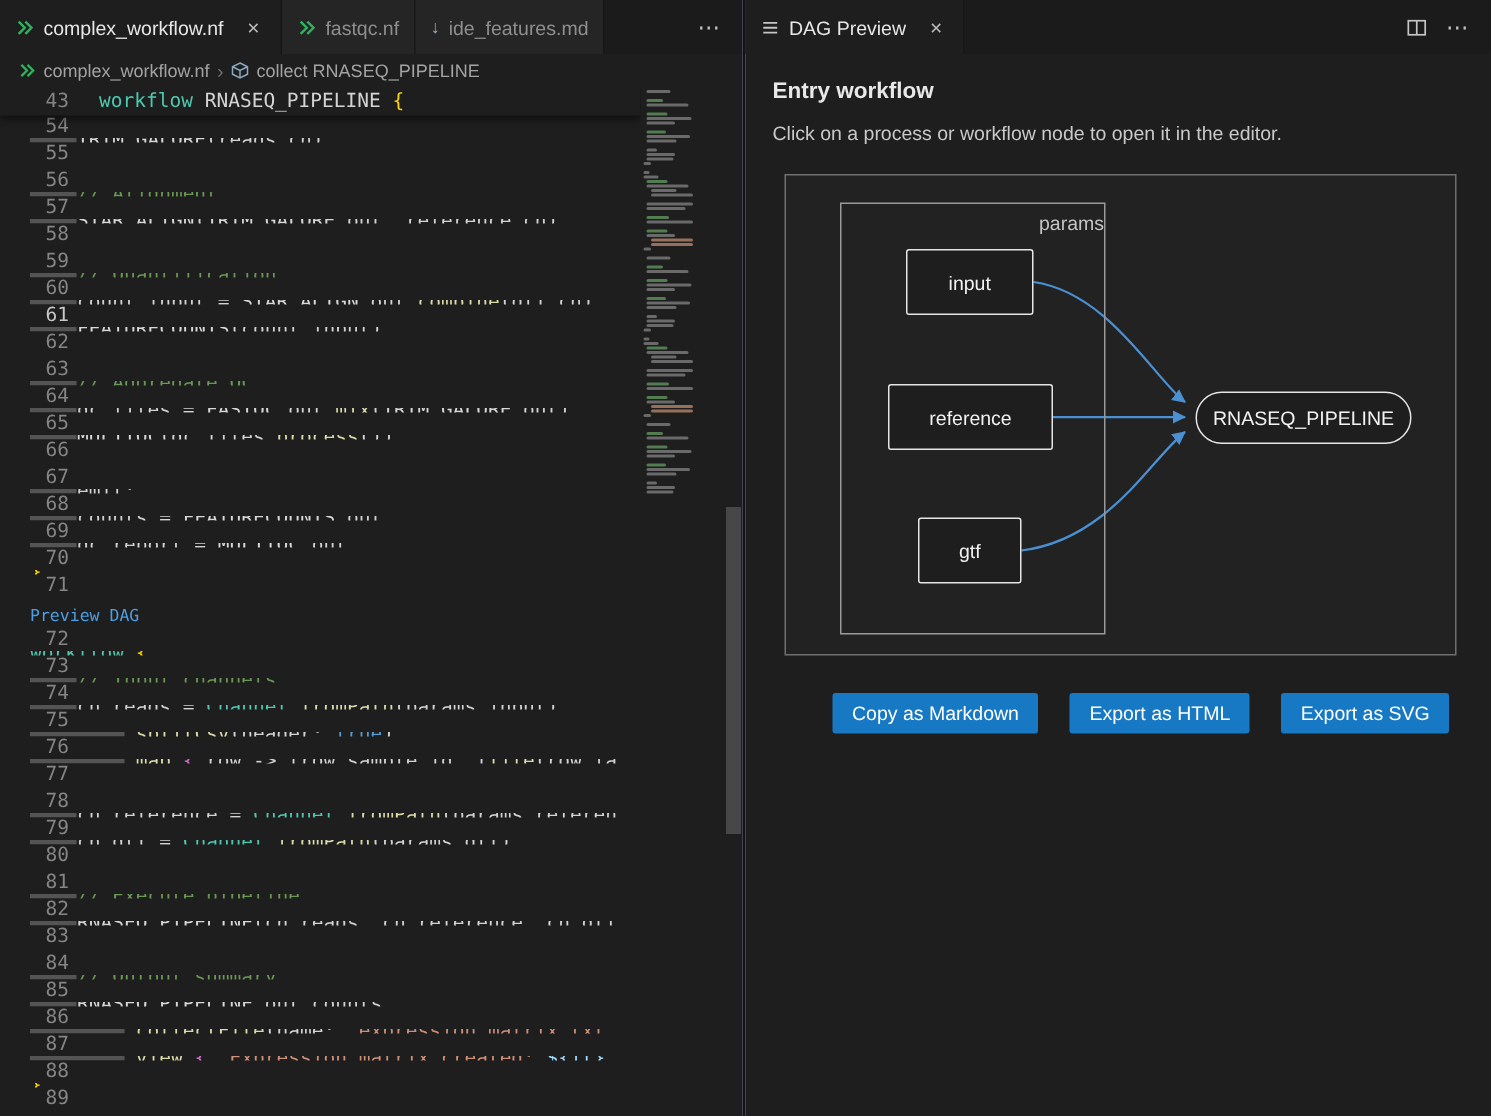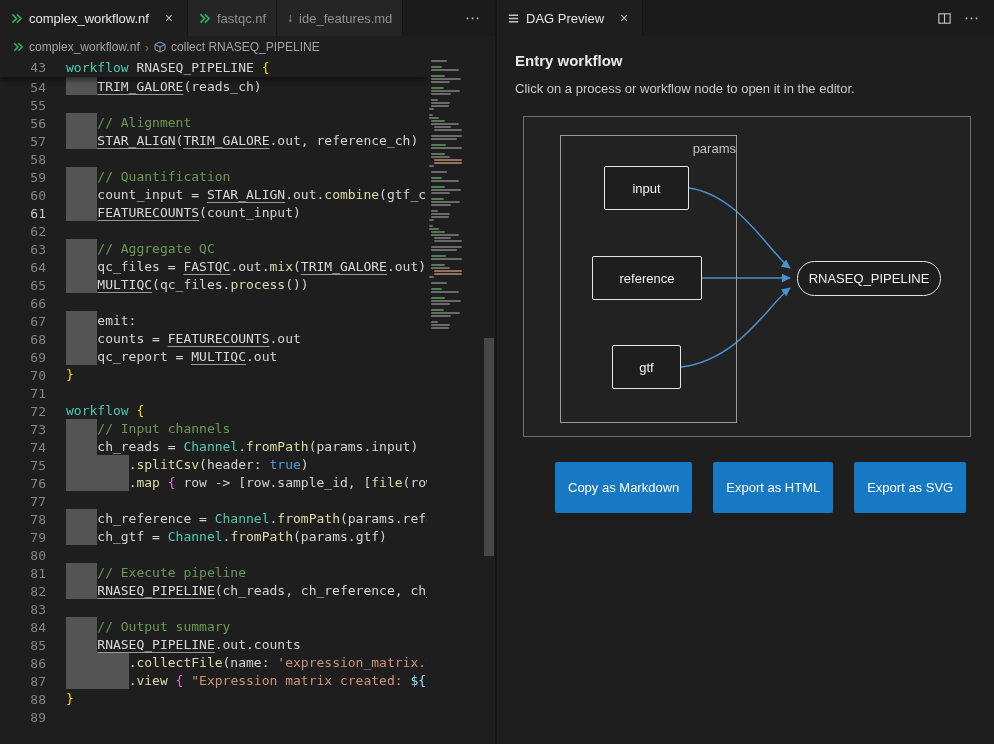--- a/index.html
+++ b/index.html
@@ -22,21 +22,21 @@
   .crumb { cursor:pointer; }
   .crumb-sep { color:#6e6e6e; font-size:13px; }
 
   .editor-area { flex:1; display:flex; position:relative; background:#1e1e1e; overflow:hidden; }
   .code-col { flex:1; overflow:hidden; font-family:"DejaVu Sans Mono","Liberation Mono",monospace; font-size:13px; }
 
   .sticky { height:19px; display:flex; align-items:center; background:#1e1e1e; position:relative; z-index:3;
             box-shadow:0 3px 5px rgba(0,0,0,0.5); }
   .gutter { width:46px; flex:none; text-align:right; color:#858585; font-size:13px; }
   .lbody { margin-left:20px; display:flex; align-items:center; height:100%; flex:1; overflow:hidden; white-space:pre; }
-  .line { height:18px; display:flex; align-items:flex-end; }
+  .line { height:18px; display:flex; align-items:flex-start;flex-direction:column; }
   .line.active .gutter { color:#c8c8c8; }
   .indentbox { height:100%; flex:none; background:rgba(200,200,200,0.32); }
   .lens { font-size:11px; color:#4d9fe6; cursor:pointer; }
 
   .seg-p{color:#d4d4d4} .seg-kw{color:var(--keyword,#4ec9b0)} .seg-cls{color:var(--keyword,#4ec9b0)}
   .seg-cm{color:var(--comment,#6a9955)} .seg-str{color:var(--string,#ce9178)}
   .seg-mth{color:var(--method,#dcdcaa)} .seg-bool{color:var(--bool-literal,#569cd6)}
   .seg-b1{color:var(--brace,#ffd700)} .seg-b2{color:#da70d6} .seg-interp{color:#9cdcfe}
   .seg-proc{color:#d8d8d8; text-decoration:underline; text-decoration-color:#999; text-underline-offset:3px; }
   .lbody span { white-space:pre; }
@@ -58,21 +58,21 @@
   .params-label { text-align:right; color:#c4c4c4; font-size:13px; margin-top:5px; }
   .node { position:absolute; border:1.5px solid #e6e6e6; border-radius:2px; background:#1e1e1e; color:#f2f2f2;
           font-size:13px; display:flex; align-items:center; justify-content:center; cursor:pointer; }
   .node-input    { left:80px;  top:49px;  width:85px;  height:44px; }
   .node-reference{ left:68px;  top:139px; width:110px; height:44px; }
   .node-gtf      { left:88px;  top:228px; width:69px;  height:44px; }
   .node-pipeline { left:273px; top:144px; width:144px; height:35px; border-radius:18px; }
 
   .btnrow { display:flex; gap:21px; margin:25px 0 0 40px; }
   .btn { background:var(--accent,#1778c4); color:#ffffff; border:none; border-radius:2px; font-size:13px;
-         padding:18px 13px; font-family:inherit; cursor:pointer; }
+         padding:6px 13px; font-family:inherit; cursor:pointer; }
 
   .icon-svg { display:block; }
 </style>
 </head>
 <body>
 
 <div class="app">
 
   <div class="editor-pane">
 
@@ -188,20 +188,24 @@
             </div>
             <div class="line">
               <span class="gutter">70</span>
               <span class="lbody"><span class="seg-b1">}</span></span>
             </div>
             <div class="line">
               <span class="gutter">71</span>
               <span class="lbody"></span>
             </div>
             <div class="line">
+              <span class="gutter"></span>
+              <span class="lbody"><span class="lens">Preview DAG</span></span>
+            </div>
+            <div class="line">
               <span class="gutter">72</span>
               <span class="lbody"><span class="seg-kw">workflow</span><span class="seg-p"> </span><span class="seg-b1">{</span></span>
             </div>
             <div class="line">
               <span class="gutter">73</span>
               <span class="lbody"><span class="indentbox" style="width: 31.32px;"></span><span class="seg-cm">// Input channels</span></span>
             </div>
             <div class="line">
               <span class="gutter">74</span>
               <span class="lbody"><span class="indentbox" style="width: 31.32px;"></span><span class="seg-p">ch_reads = </span><span class="seg-cls">Channel</span><span class="seg-p">.</span><span class="seg-mth">fromPath</span><span class="seg-p">(params.input)</span></span>

